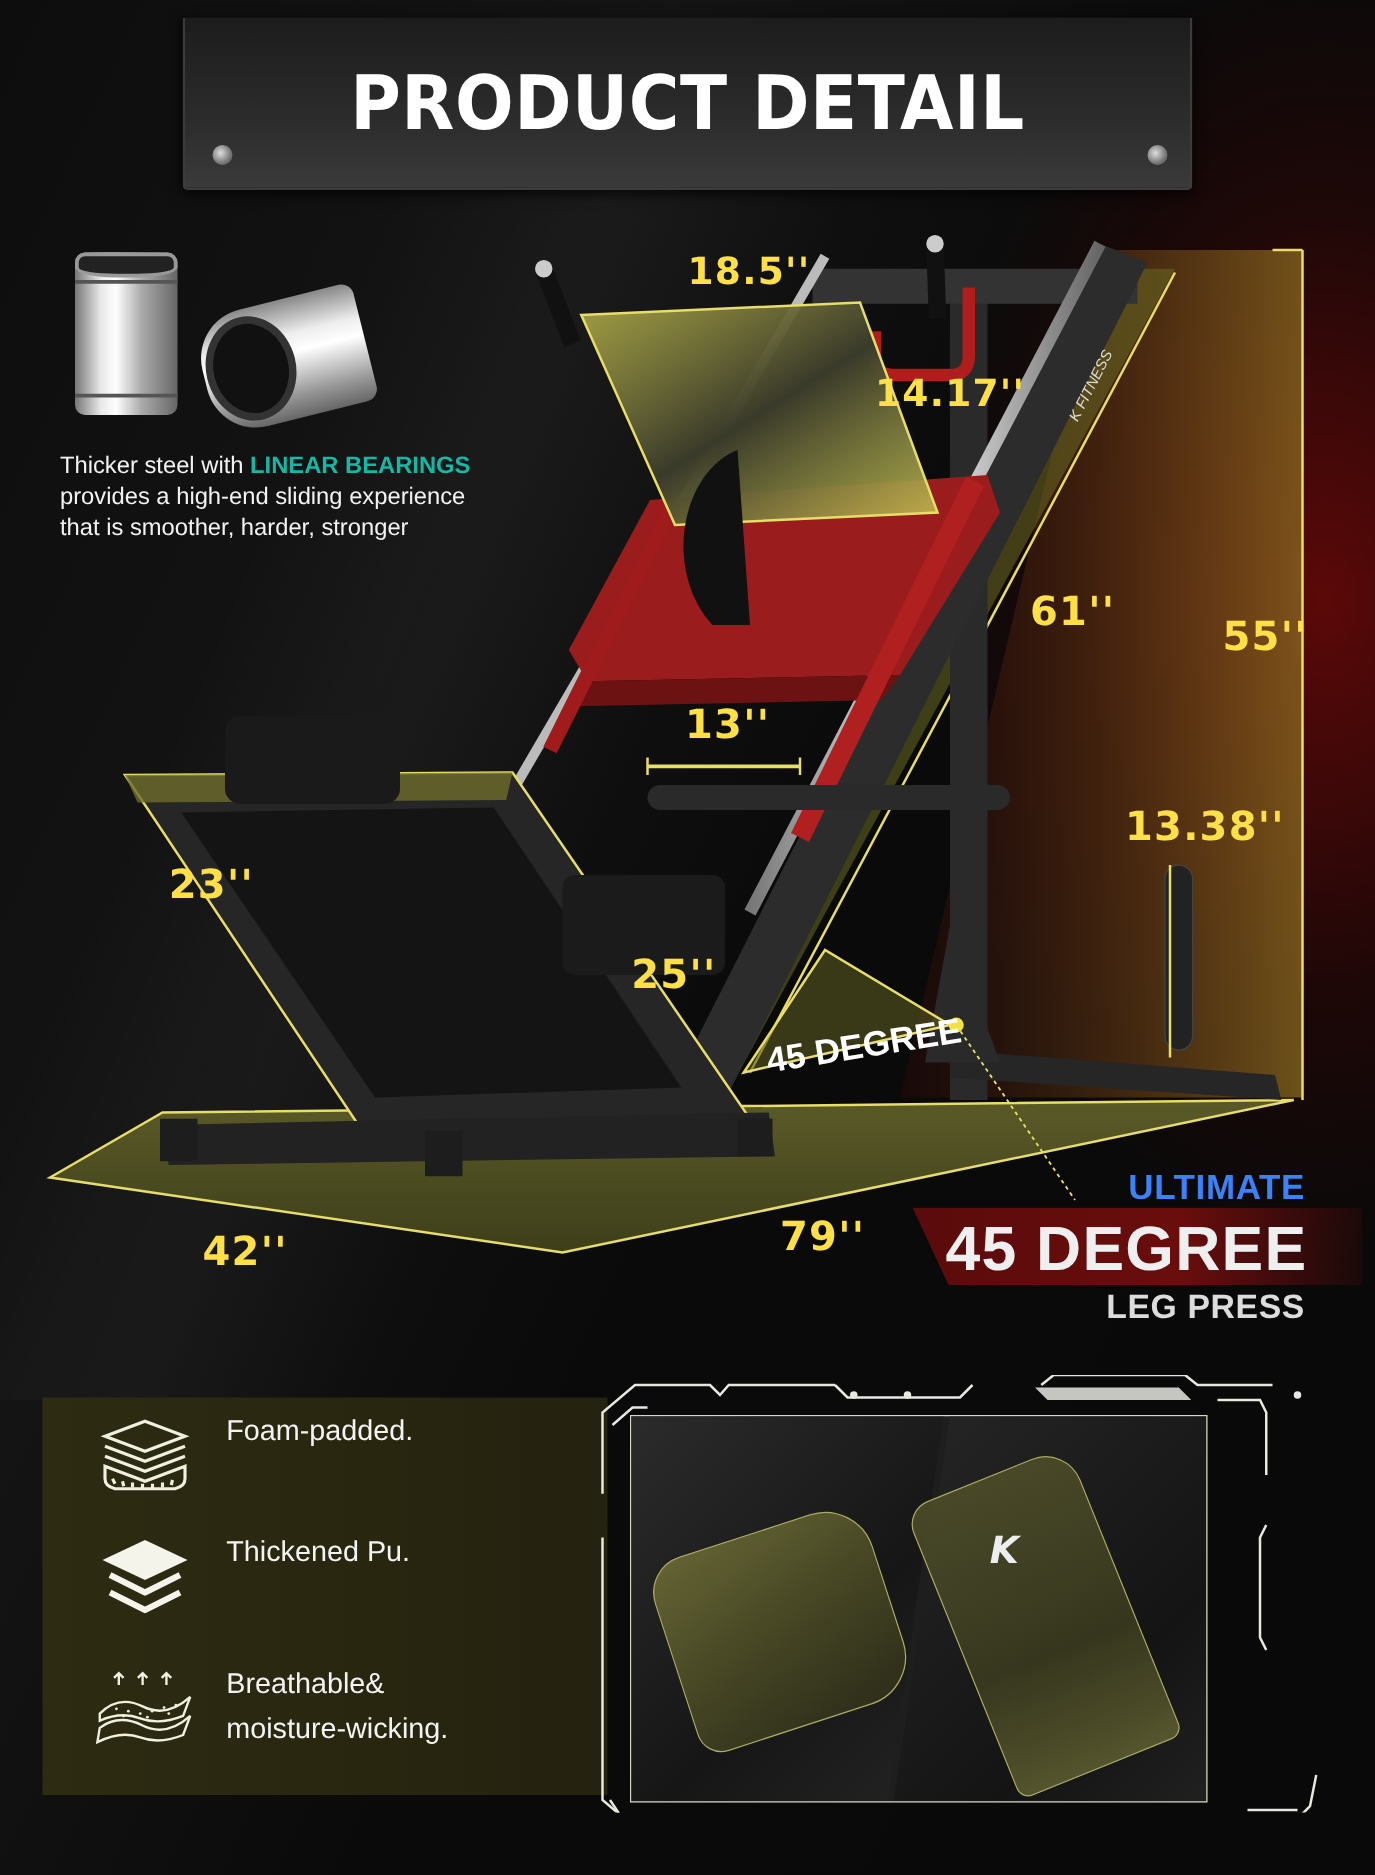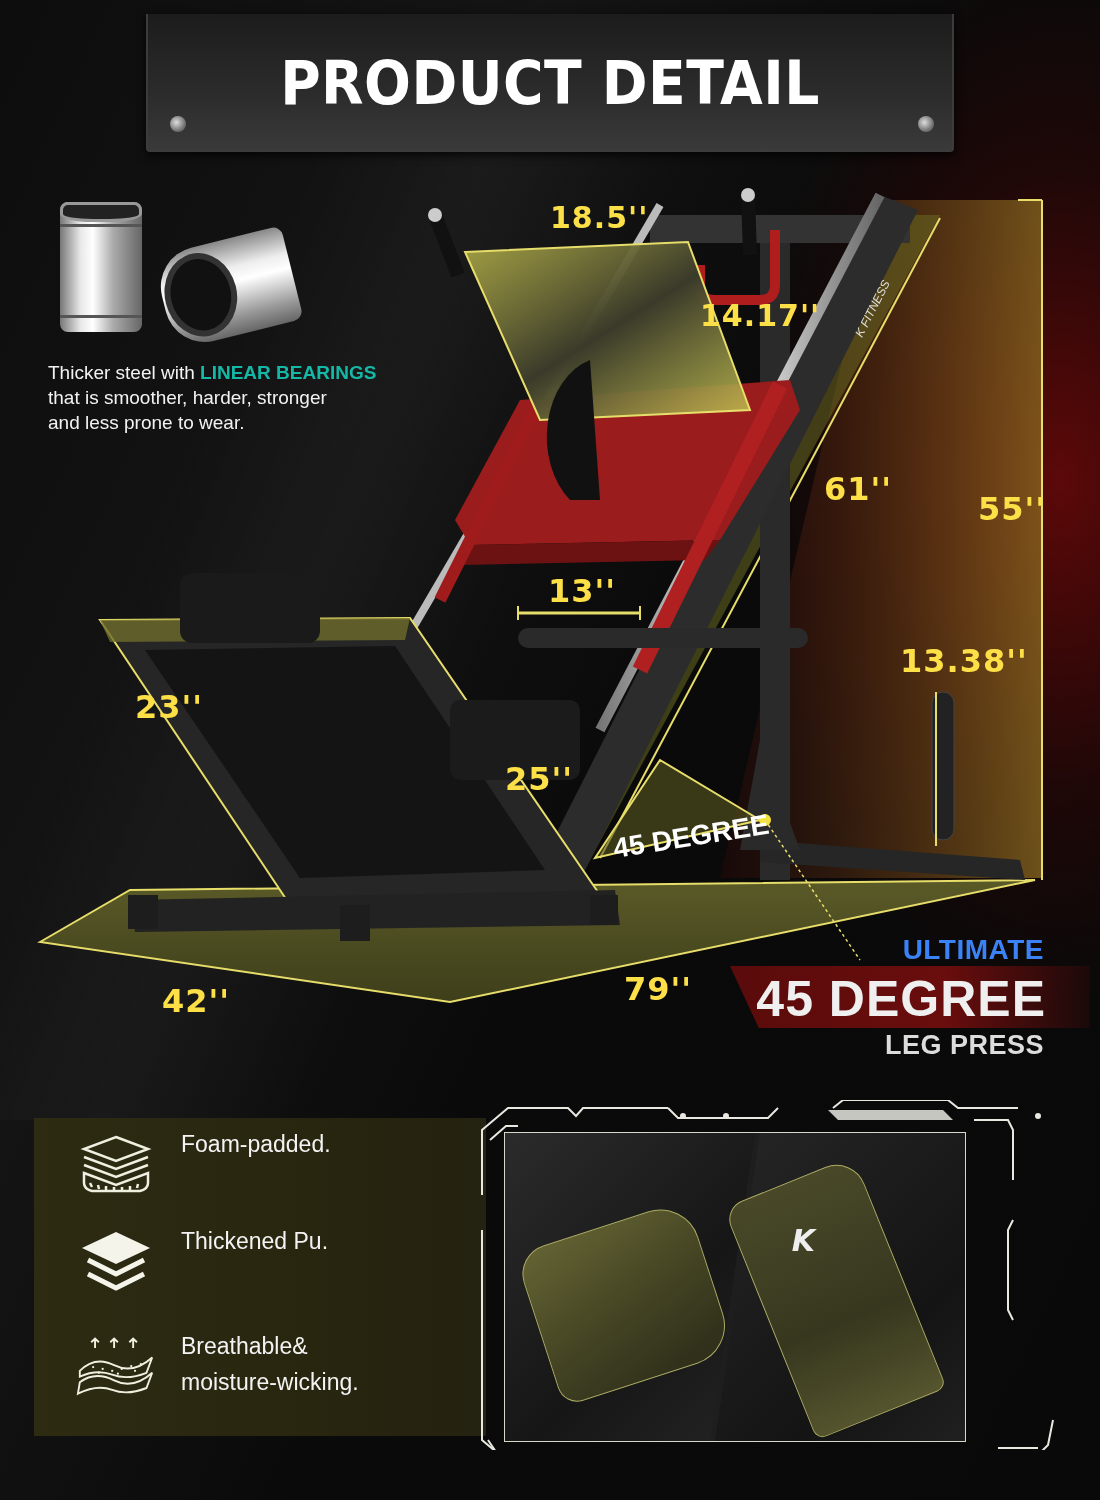--- a/index.html
+++ b/index.html
@@ -90,22 +90,22 @@
 <div class="bearing1">
   <div class="ring" style="top:22px"></div>
   <div class="ring" style="bottom:14px"></div>
 </div>
 <div class="bearing2">
   <div class="hole"></div>
 </div>
 
 <div class="bear-text">
   <div><span>Thicker steel with </span><span class="hl">LINEAR BEARINGS</span></div>
+  <div>provides a high-end sliding experience</div>
   <div>that is smoother, harder, stronger</div>
-  <div>and less prone to wear.</div>
 </div>
 
 <svg class="mach" viewBox="0 0 1100 1100">
   <defs>
     <linearGradient id="floor" x1="0" y1="0" x2="0" y2="1">
       <stop offset="0" stop-color="#5a5a28"></stop>
         <stop offset="1" stop-color="#3e3e1a"></stop>
     </linearGradient>
     <linearGradient id="tallbox" x1="0" y1="0" x2="1" y2="0">
       <stop offset="0" stop-color="#3a0808" stop-opacity="0.3"></stop>
@@ -183,21 +183,21 @@
   <line x1="765" y1="820" x2="860" y2="960" stroke="#e7dd6a" stroke-width="1.5" stroke-dasharray="3,3"></line>
 
   <text x="0" y="0" transform="translate(862,338) rotate(-63)" font-size="12" font-style="italic" fill="#ddd" font-family="Liberation Sans, sans-serif">K FITNESS</text>
   <text x="0" y="0" transform="translate(615,858) rotate(-9)" font-size="28" font-weight="bold" fill="#fff" font-family="Liberation Sans, sans-serif">45 DEGREE</text>
 </svg>
 
 <div class="dim" style="left:550px;top:200px;font-size:30px">18.5''</div>
 <div class="dim" style="left:700px;top:298px;font-size:30px">14.17''</div>
 <div class="dim" style="left:824px;top:470px">61''</div>
 <div class="dim" style="left:978px;top:490px">55''</div>
-<div class="dim" style="left:548px;top:572px">13''</div>
+<div class="dim" style="left:548px;top:560px">13''</div>
 <div class="dim" style="left:900px;top:642px">13.38''</div>
 <div class="dim" style="left:135px;top:688px">23''</div>
 <div class="dim" style="left:505px;top:760px">25''</div>
 <div class="dim" style="left:162px;top:982px">42''</div>
 <div class="dim" style="left:624px;top:970px">79''</div>
 
 <div class="deg-band"></div>
 <div class="ult">ULTIMATE</div>
 <div class="deg-big">45 DEGREE</div>
 <div class="legpress">LEG PRESS</div>

